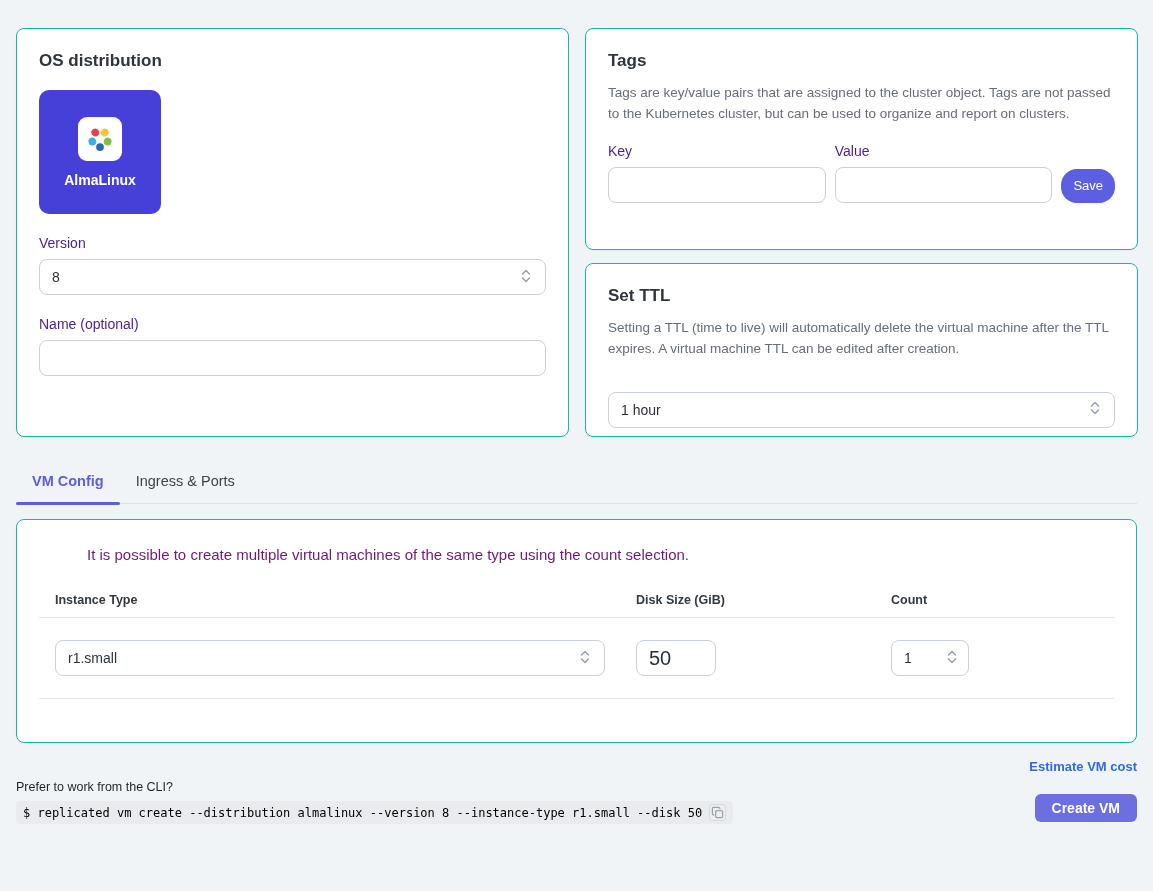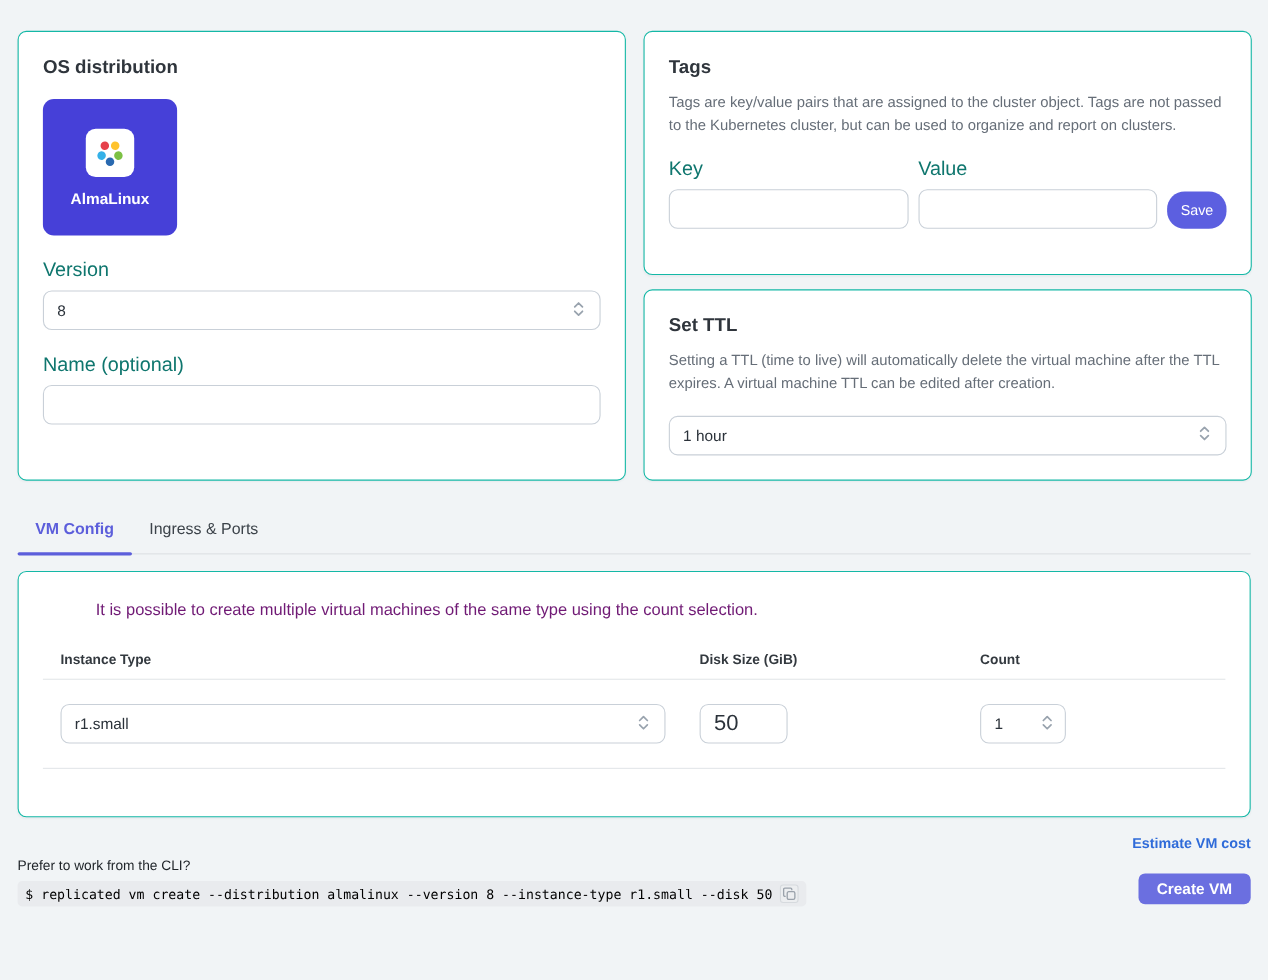--- a/index.html
+++ b/index.html
@@ -35,21 +35,21 @@
           align-items: center; justify-content: center; gap: 11px; cursor: pointer; }
   .tile.selected { background: var(--tile_selected, #4640d8); }
   .tile.plain { background: #fff; border: 1px solid #d9dee3; }
   .tile .iconbox { width: 44px; height: 44px; background: #fff; border-radius: 9px;
                    display: flex; align-items: center; justify-content: center; }
   .tile .tlabel { font-size: 14px; font-weight: 600; }
   .tile.selected .tlabel { color: #fff; }
   .tile.plain .tlabel { color: #33393f; }
 
   
-  .flabel { font-size: 18px; font-weight: 500; color: #0f766e; }
+  .flabel { font-size: 14px; font-weight: 500; color: #4c1d95; }
   .mt20 { margin-top: 21px; } .mt8 { margin-top: 8px; }
   .tinput { width: 100%; height: 36px; border: 1px solid #c9d0d8; border-radius: 8px;
             padding: 0 12px; font-size: 14px; color: #2b323a; background: #fff; outline: none;
             font-family: "Liberation Sans", sans-serif; }
   .selectbox { height: 36px; border: 1px solid #c9d0d8; border-radius: 8px; background: #fff;
                display: flex; align-items: center; justify-content: space-between;
                padding: 0 12px; font-size: 14px; color: #2b323a; cursor: pointer; }
   .chev { flex: 0 0 auto; }
 
   
@@ -165,21 +165,21 @@
             <div class="flabel">Value</div>
             <input class="tinput mt8" type="text" value="" style="">
           </div>
           <button class="savebtn">Save</button>
         </div>
       </div>
 
       <div class="card ttl-card">
         <h2>Set TTL</h2>
         <p class="desc">Setting a TTL (time to live) will automatically delete the virtual machine after the TTL expires. A virtual machine TTL can be edited after creation.</p>
-        <div class="selectbox" style="margin-top:18px">
+        <div class="selectbox" style="margin-top:32px">
           <span>1 hour</span>
           <span class="chev">
             <svg width="14" height="16" viewBox="0 0 14 16" fill="none" stroke="#99a3ae" stroke-width="1.6" stroke-linecap="round" stroke-linejoin="round">
               <path d="M3.5 6 L7 2.5 L10.5 6"></path>
                 <path d="M3.5 10 L7 13.5 L10.5 10"></path>
             </svg>
           </span>
         </div>
       </div>
 

